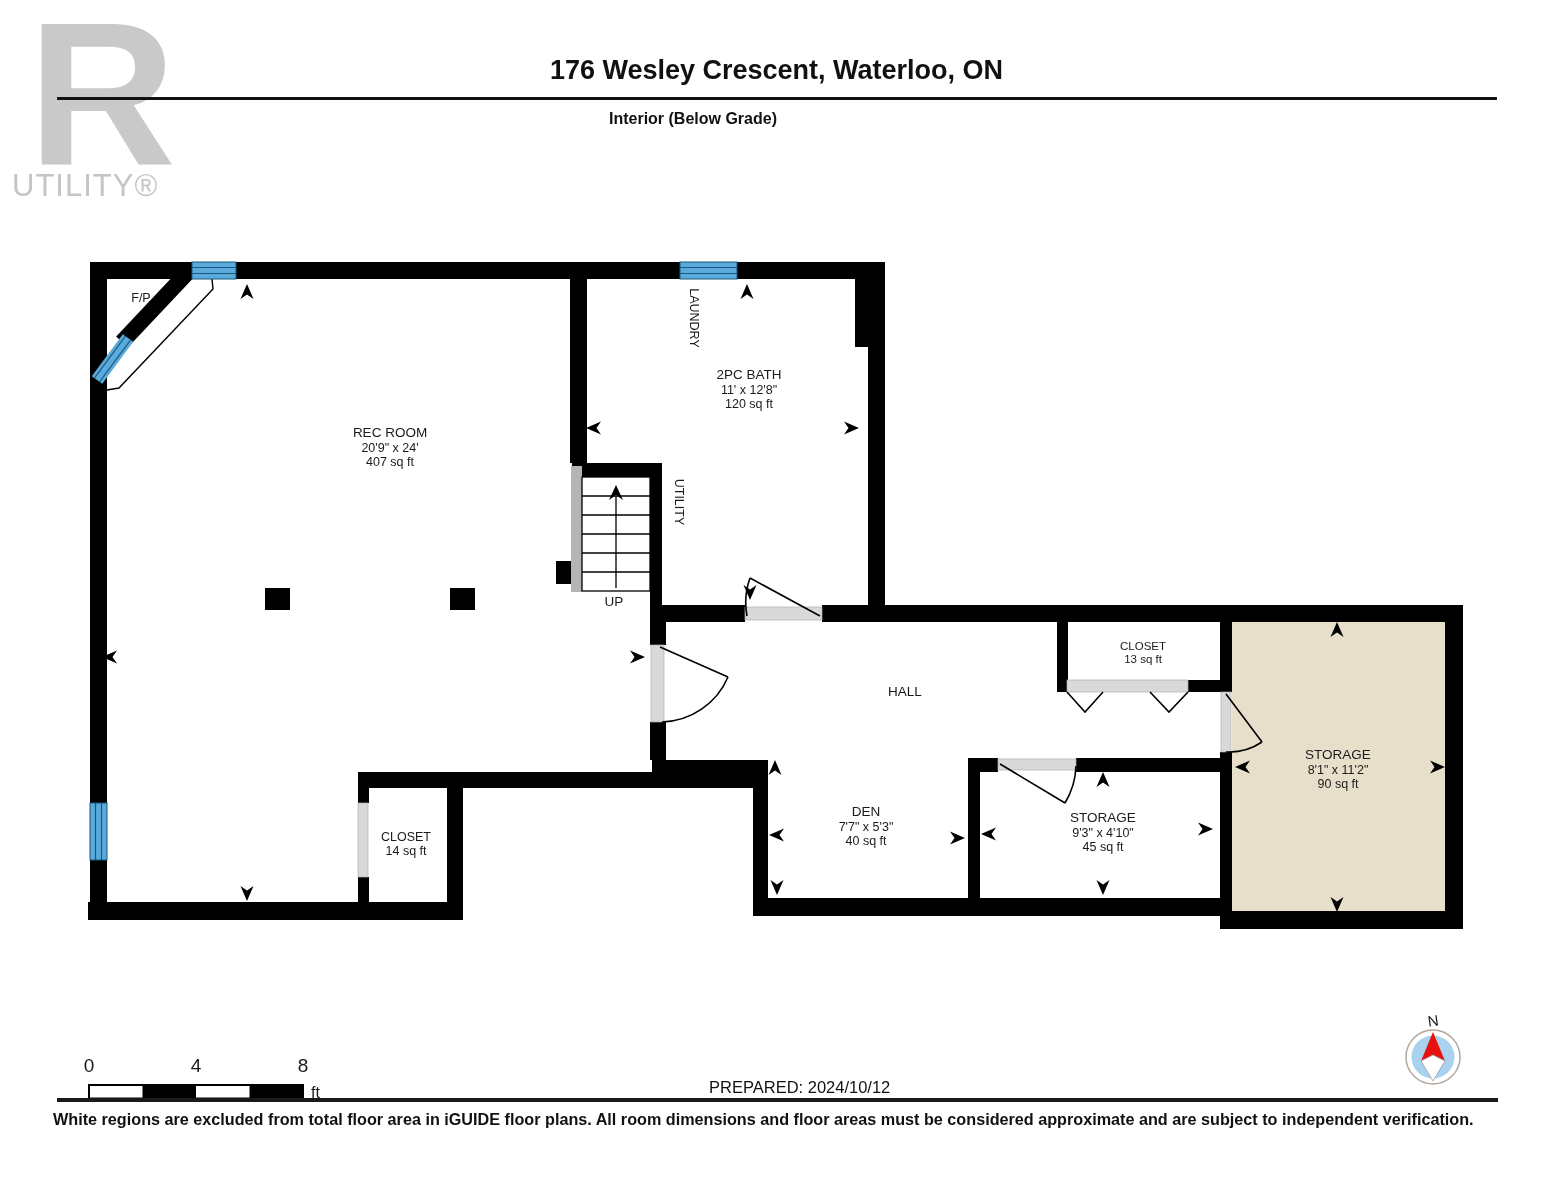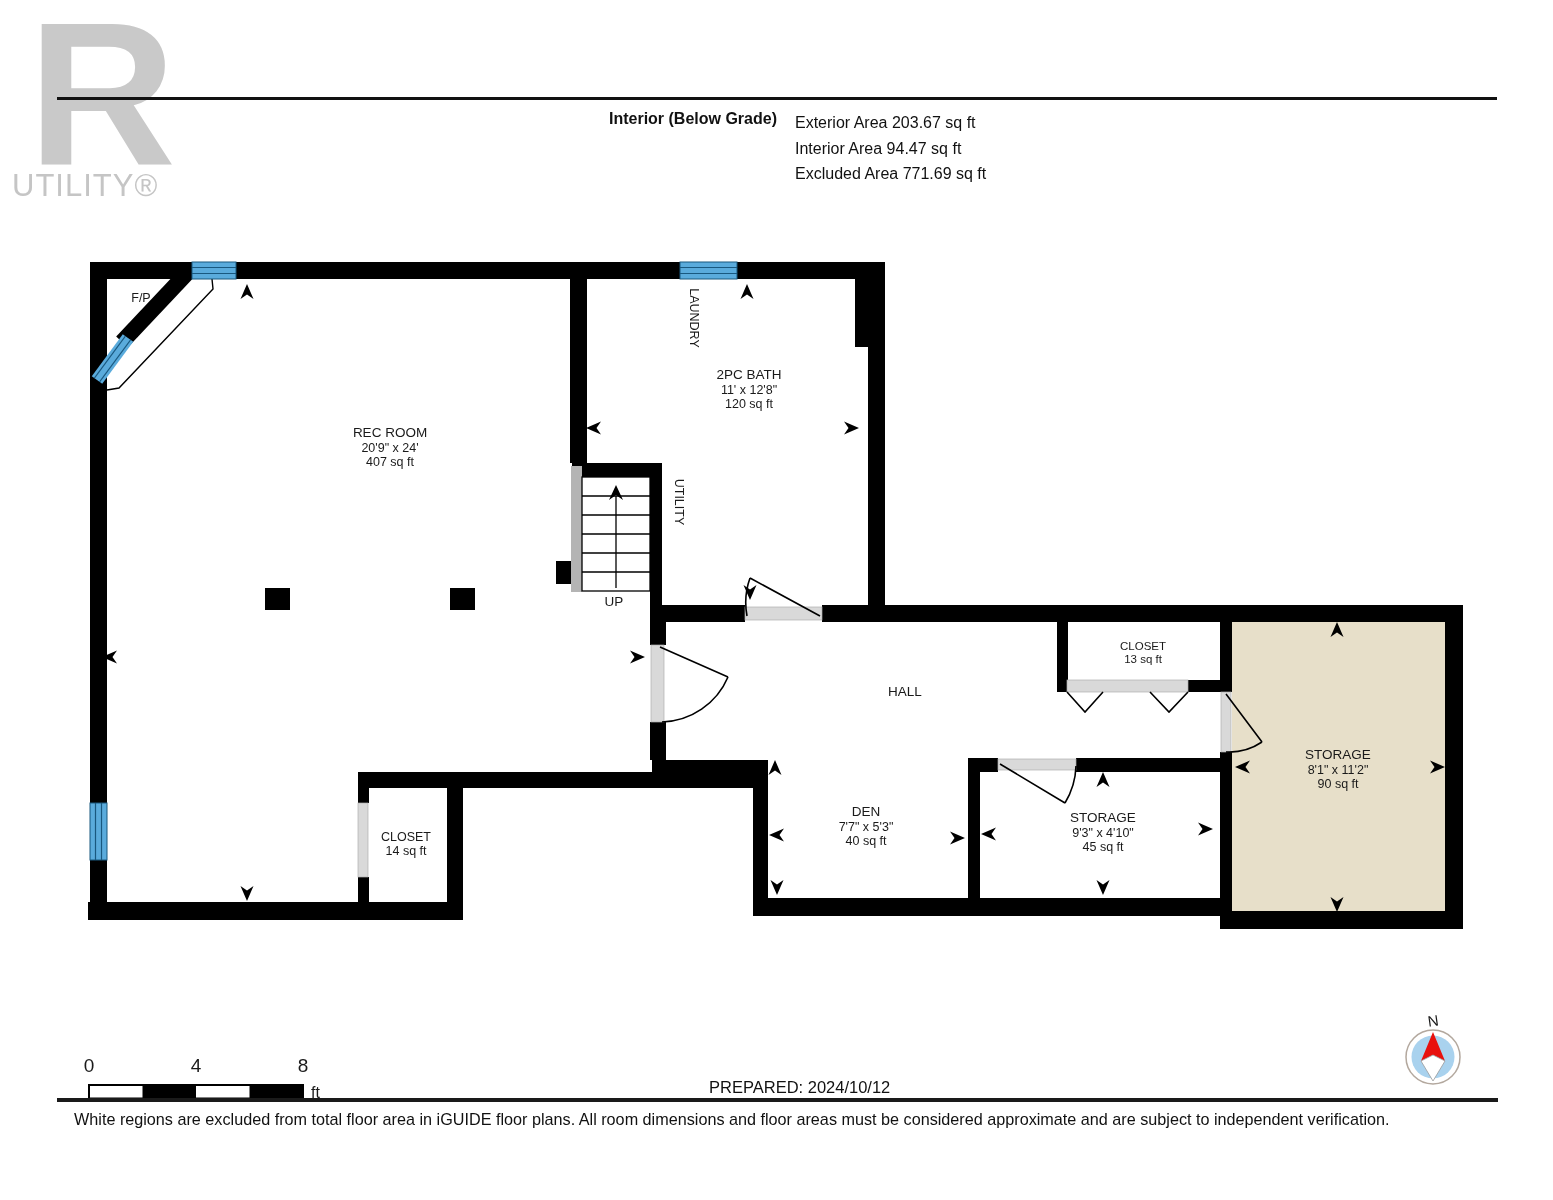--- a/index.html
+++ b/index.html
@@ -10,48 +10,44 @@
   .logo-r{left:28px;top:18px;font-size:205px;line-height:150px;font-weight:bold;
           color:#c9c9c9;letter-spacing:-6px;}
   .logo-word{left:12px;top:168px;font-size:31px;color:#c5c5c5;letter-spacing:1px;}
   .title{left:0;top:55px;width:1553px;text-align:center;font-size:27px;font-weight:bold;}
   .rule{left:57px;top:97px;width:1440px;height:3px;background:#111;}
   .floor-label{left:477px;top:110px;width:300px;text-align:right;font-size:16px;font-weight:bold;}
   .areas{left:795px;top:110px;font-size:16px;line-height:25.5px;}
   
   .prepared{left:709px;top:1078px;font-size:16.5px;}
   .rule2{left:57px;top:1098px;width:1441px;height:4px;background:#1a1a1a;}
-  .disclaimer{left:74px;top:1110px;font-size:16.2px;}
+  .disclaimer{left:53px;top:1110px;font-size:16.2px;font-weight:bold;}
   .watermark{left:0;top:1094px;width:1553px;text-align:center;font-size:54px;
              color:rgba(255,255,255,0.82);text-shadow:0 0 2px rgba(150,150,150,0.85),
              1px 1px 1px rgba(170,170,170,0.6);white-space:nowrap;}
   svg{position:absolute;left:0;top:0;}
   svg text{font-family:"Liberation Sans",sans-serif;fill:#1a1a1a;}
   .rm{font-size:13.5px;}
   .dm{font-size:12.5px;}
   .sm{font-size:11.5px;}
   .wall{fill:#000;}
   .sill{fill:#d9d9d9;stroke:#b0b0b0;stroke-width:0.7;}
   .swing{fill:none;stroke:#000;stroke-width:1.6;}
   .thin{fill:none;stroke:#000;stroke-width:1.4;}
 </style>
 </head>
 <body>
 
 <div class="page">
 
   <div class="abs logo-r">R</div>
   <div class="abs logo-word">UTILITY®</div>
+  <div class="abs title">176 Wesley Crescent, Waterloo, ON</div>
   <div class="abs rule"></div>
   <div class="abs floor-label">Interior (Below Grade)</div>
-  <div class="abs areas">
-    <div>Exterior Area 203.67 sq ft</div>
-    <div>Interior Area 94.47 sq ft</div>
-    <div>Excluded Area 771.69 sq ft</div>
-  </div>
 
   <svg width="1553" height="1200" viewBox="0 0 1553 1200">
     <defs>
       <path id="arr" d="M0,-8 L-6.5,7 L0,2.5 L6.5,7 Z"></path>
     </defs>
 
     <rect x="1232" y="622" width="213" height="289" fill="#e7dfc9"></rect>
 
     <g>
       <rect class="wall" x="90" y="262" width="795" height="17"></rect>

